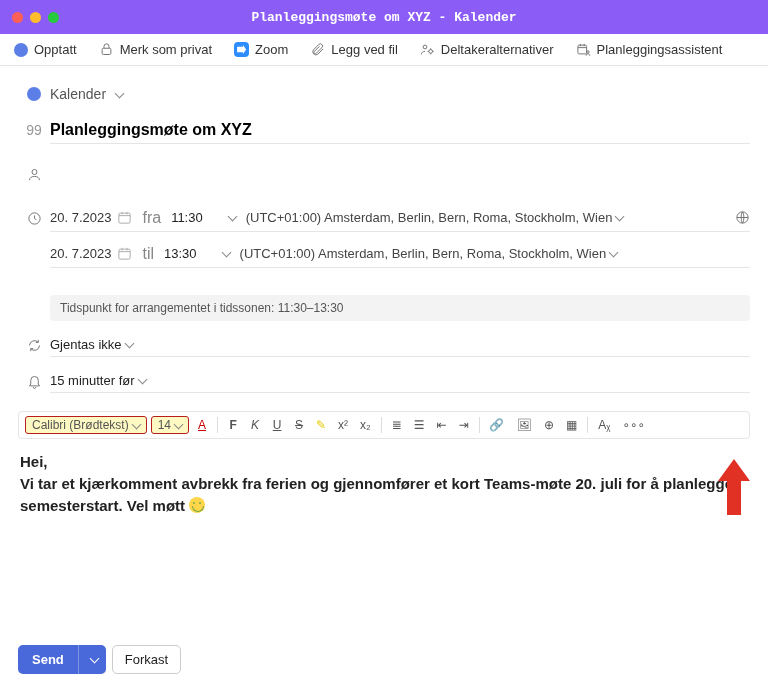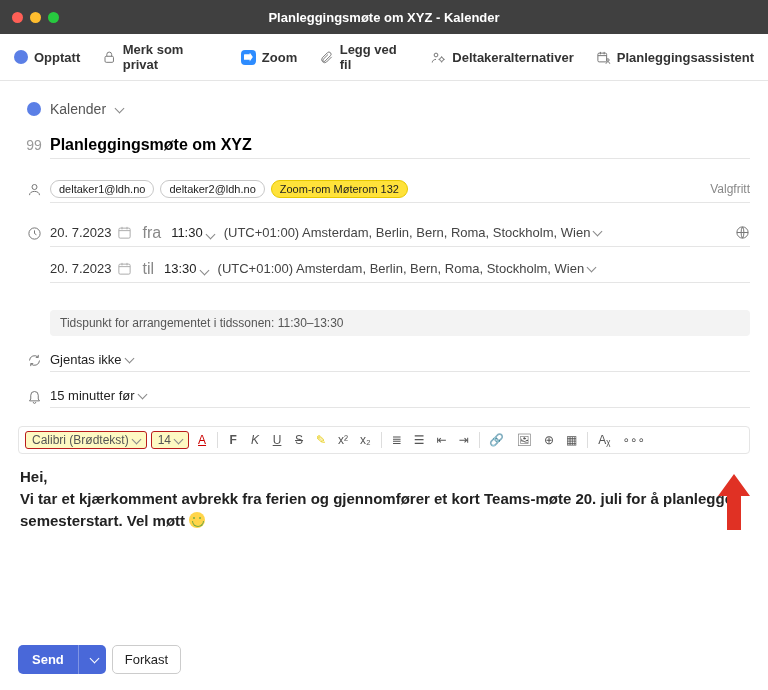--- a/index.html
+++ b/index.html
@@ -7,43 +7,44 @@
     margin: 0;
     font-family: -apple-system, BlinkMacSystemFont, "Segoe UI", sans-serif;
     font-size: 13px;
     background: #fff;
     width: 768px;
     height: 690px;
     overflow: hidden;
     color: #222;
   }
   .titlebar {
-    background: #404040;
+    background: #8b5cf6;
     height: 34px;
     display: flex;
     align-items: center;
     position: relative;
     color: #fff;
     font-weight: 600;
     font-size: 13px;
+    font-family: Liberation Mono, monospace;
   }
   .traffic { display:flex; gap:7px; padding-left:12px; }
   .tl { width:11px; height:11px; border-radius:50%; }
   .tl.red{background:#ff5f56}.tl.yel{background:#ffbd2e}.tl.grn{background:#27c93f}
   .titlebar .title { position:absolute; left:0; right:0; text-align:center; pointer-events:none; }
 
   .toolbar {
     display:flex;
     align-items:center;
     gap:22px;
     padding: 8px 14px;
     border-bottom:1px solid #e5e5e5;
     font-size:13px;
   }
-  .tb-item { display:flex; align-items:center; gap:6px; color:#333; cursor:pointer;font-weight:bold; }
+  .tb-item { display:flex; align-items:center; gap:6px; color:#333; cursor:pointer; }
   .status-dot { width:14px; height:14px; border-radius:50%; background:#5b7fe6; }
   .zoom-ico { width:15px; height:15px; border-radius:4px; background:#2d8cff; position:relative; }
   .zoom-ico::after{content:"";position:absolute;inset:3px;background:#fff;border-radius:2px;clip-path:polygon(0 20%,65% 20%,65% 0,100% 50%,65% 100%,65% 80%,0 80%)}
 
   .form-area { padding: 10px 18px 0 18px; }
   .row { display:flex; align-items:center; min-height:36px; }
   .row .gutter { width:32px; display:flex; justify-content:center; color:#777; }
   .grow{flex:1}
   .status-dot2{width:14px;height:14px;border-radius:50%;background:#5b7fe6;}
   .cal-label{color:#555; display:flex; align-items:center; gap:6px; font-size:14px;}
@@ -55,21 +56,21 @@
   .chip-row{display:flex;align-items:center;gap:6px;flex-wrap:wrap;border-bottom:1px solid #e5e5e5;padding:4px 0;min-height:28px}
   .chip{border:1px solid #c8c8c8;border-radius:11px;padding:2px 8px;font-size:11px;background:#fff}
   .chip.hi{background:#ffe23a;border-color:#e6c800}
   .opt{margin-left:auto;color:#888;font-size:12px}
 
   .dt-line{display:flex;align-items:center;gap:10px;border-bottom:1px solid #e5e5e5;padding:4px 0}
   .date-field{display:flex;align-items:center;gap:6px}
   .date-field span{color:#333}
   .cal-ic{width:15px;height:15px;opacity:.6}
   .lbl{color:#888;font-size:16px}
-  .time-field{display:flex;align-items:flex-end;gap:0}
+  .time-field{display:flex;align-items:center;gap:22px}
   .tz{flex:1;color:#444;font-size:13px}
 
   .banner{background:#f3f3f3;border-radius:4px;padding:6px 10px;font-size:12px;color:#555;margin:23px 0 6px 32px}
 
   .rec-field, .loc-field, .rem-field {border-bottom:1px solid #e5e5e5;padding:4px 0;display:flex;align-items:center;gap:0;flex:1}
   .placeholder{color:#aaa}
 
   .teams-pill{background:#ffe23a;border-radius:16px;padding:5px 8px 5px 10px;display:flex;align-items:center;gap:6px;font-size:12px;box-shadow:0 2px 6px rgba(0,0,0,0.15)}
   .teams-pill .sw{width:30px;height:16px;border-radius:10px;background:#4968d9;position:relative}
   .teams-pill .sw::after{content:"";position:absolute;right:2px;top:2px;width:12px;height:12px;border-radius:50%;background:#fff}
@@ -166,26 +167,20 @@
     <div class="subj-qq">99</div>
     <input class="subj-input" value="Planleggingsmøte om XYZ" style="">
   </div>
 
   <div class="row" style="margin-top:8px">
     <div class="gutter">
       <svg class="o" viewBox="0 0 24 24">
           <circle cx="12" cy="8" r="4"></circle>
           <path d="M4 21c0-4 4-6 8-6s8 2 8 6"></path>
         </svg>
-    </div>
-    <div class="chip-row grow">
-      <span class="chip">deltaker1@ldh.no</span>
-      <span class="chip">deltaker2@ldh.no</span>
-      <span class="chip hi">Zoom-rom Møterom 132</span>
-      <span class="opt">Valgfritt</span>
     </div>
   </div>
 
   <div class="row" style="margin-top:8px">
     <div class="gutter">
       <svg class="o" viewBox="0 0 24 24">
           <circle cx="12" cy="12" r="9"></circle>
           <path d="M12 7v5l3 2"></path>
         </svg>
     </div>

